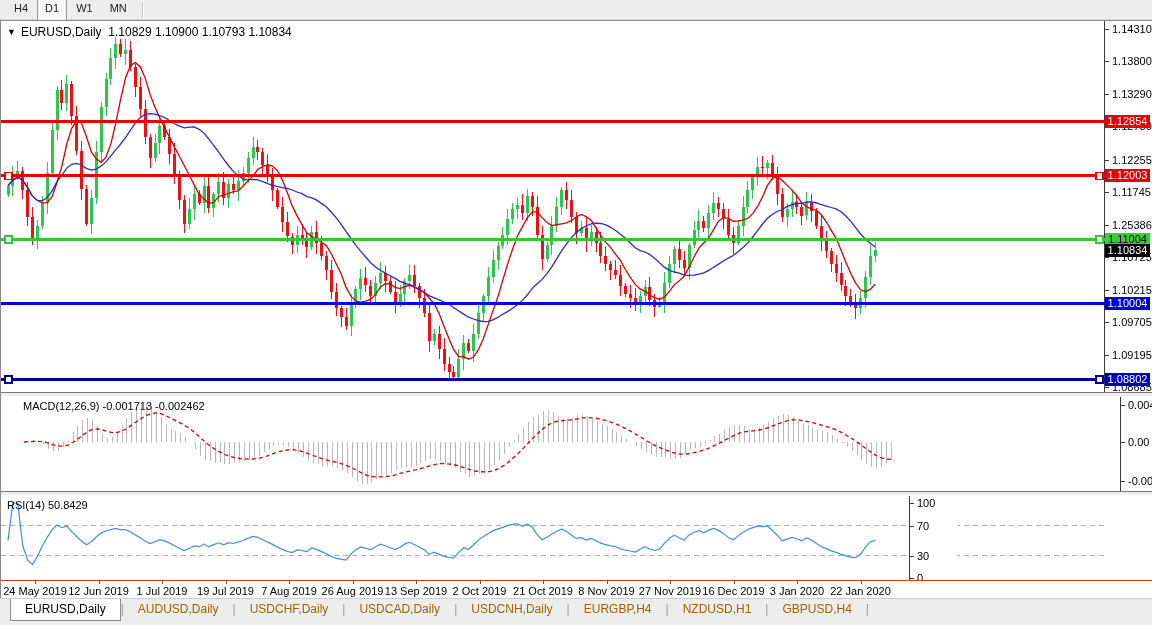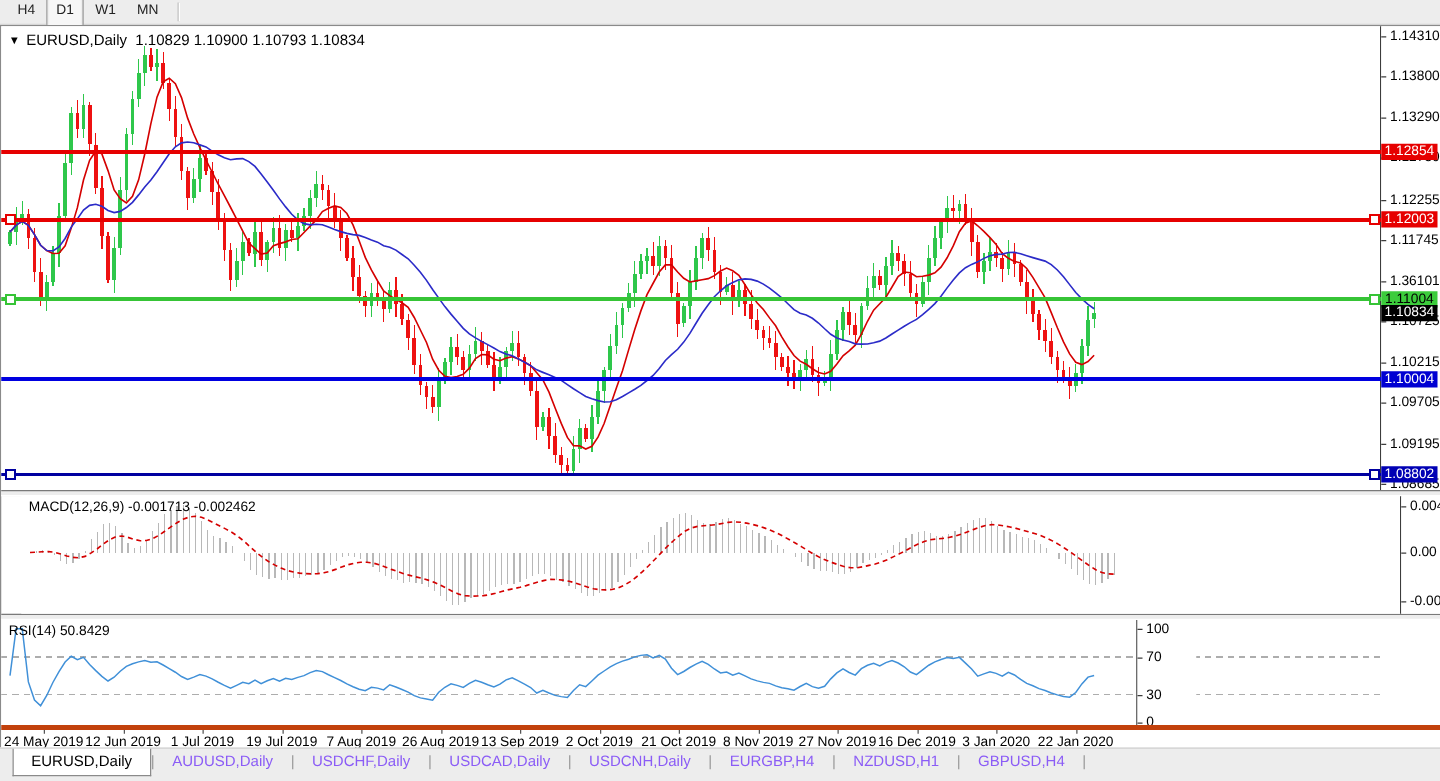--- a/index.html
+++ b/index.html
@@ -18,27 +18,27 @@
   .axis{position:relative;width:47px;background:#fff;font-size:11px;color:#000;}
   .sep{height:3px;background:#ededed;border-top:1px solid #7a7a7a;border-bottom:1px solid #fff;}
   .panel-title{position:absolute;left:6px;top:4px;font-size:12px;color:#000;white-space:nowrap;z-index:5;}
   .sym-arrow{display:inline-block;font-size:9px;margin-right:5px;position:relative;top:-1px;}
   .tick-row{position:absolute;left:0;width:47px;height:12px;line-height:12px;}
   .tick-row .tk{position:absolute;left:0;top:6px;width:4px;height:1px;background:#3c3c3c;}
   .tick-row .tx{position:absolute;left:7px;top:0;}
   .badge{position:absolute;left:0;width:45px;height:13px;line-height:13px;font-size:11px;text-align:center;z-index:6;}
 
   
-  #dates{position:relative;height:21px;background:#fff;font-size:11px;color:#000;border-top:4px solid #c2410c;}
+  #dates{position:relative;height:21px;background:#fff;font-size:11px;color:#000;border-top:1px solid #c2410c;}
   .dlabel{position:absolute;top:4px;transform:translateX(-50%);white-space:nowrap;}
   .dtick{position:absolute;top:0;width:1px;height:3px;background:#555;}
 
   
   #tabbar{position:absolute;left:0;top:598px;width:1152px;height:27px;background:#ededed;border-top:1px solid #cfcfcf;display:flex;align-items:flex-start;padding-left:10px;box-sizing:border-box;}
-  .tab{height:20px;line-height:20px;padding:0 14px;font-size:12px;color:#8b5cf6;white-space:nowrap;cursor:default;}
+  .tab{height:20px;line-height:20px;padding:0 14px;font-size:12px;color:#a16207;white-space:nowrap;cursor:default;}
   .tab.active{background:#fff;border:1px solid #8a8a8a;border-top:none;color:#000;height:21px;}
   .tab-sep{color:#9a9a9a;line-height:20px;font-size:12px;}
   svg{display:block;}
 </style>
 </head>
 <body>
 
 <div id="app">
 
   <div id="toolbar">
@@ -448,21 +448,21 @@
           <div class="tick-row" style="top: 132.78px;">
             <span class="tk"></span>
             <span class="tx">1.12255</span>
           </div>
           <div class="tick-row" style="top: 165.237px;">
             <span class="tk"></span>
             <span class="tx">1.11745</span>
           </div>
           <div class="tick-row" style="top: 197.693px;">
             <span class="tk"></span>
-            <span class="tx">1.36101</span>
+            <span class="tx">1.25386</span>
           </div>
           <div class="tick-row" style="top: 230.149px;">
             <span class="tk"></span>
             <span class="tx">1.10725</span>
           </div>
           <div class="tick-row" style="top: 262.606px;">
             <span class="tk"></span>
             <span class="tx">1.10215</span>
           </div>
           <div class="tick-row" style="top: 295.062px;">

